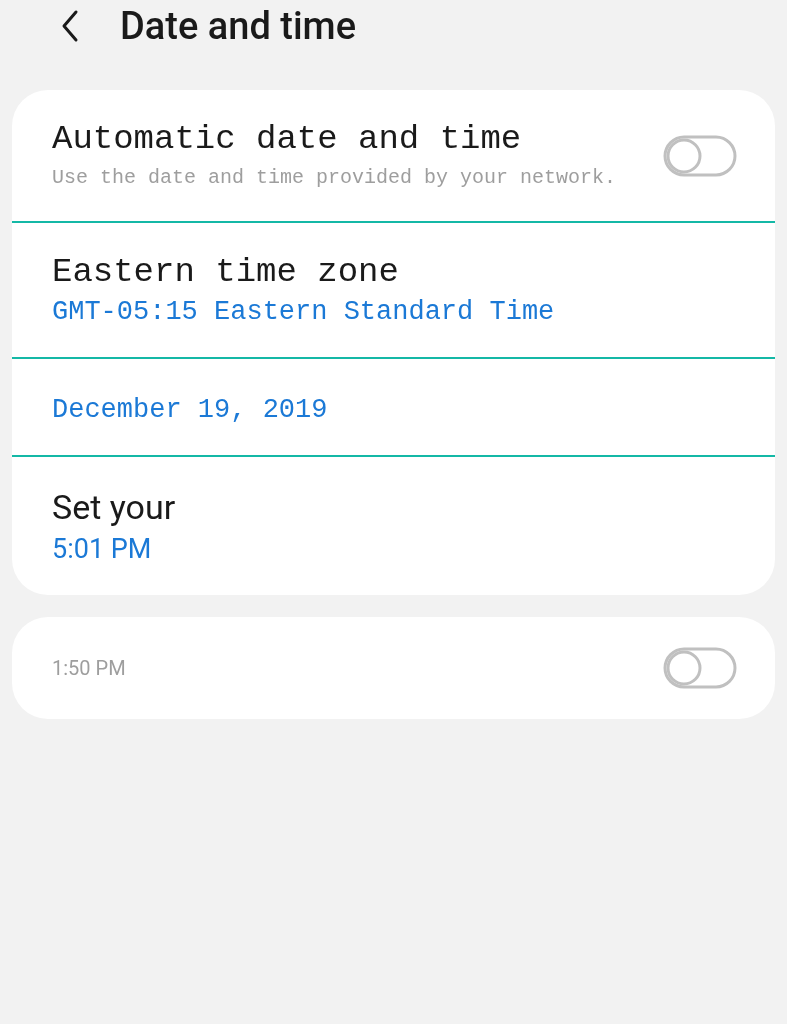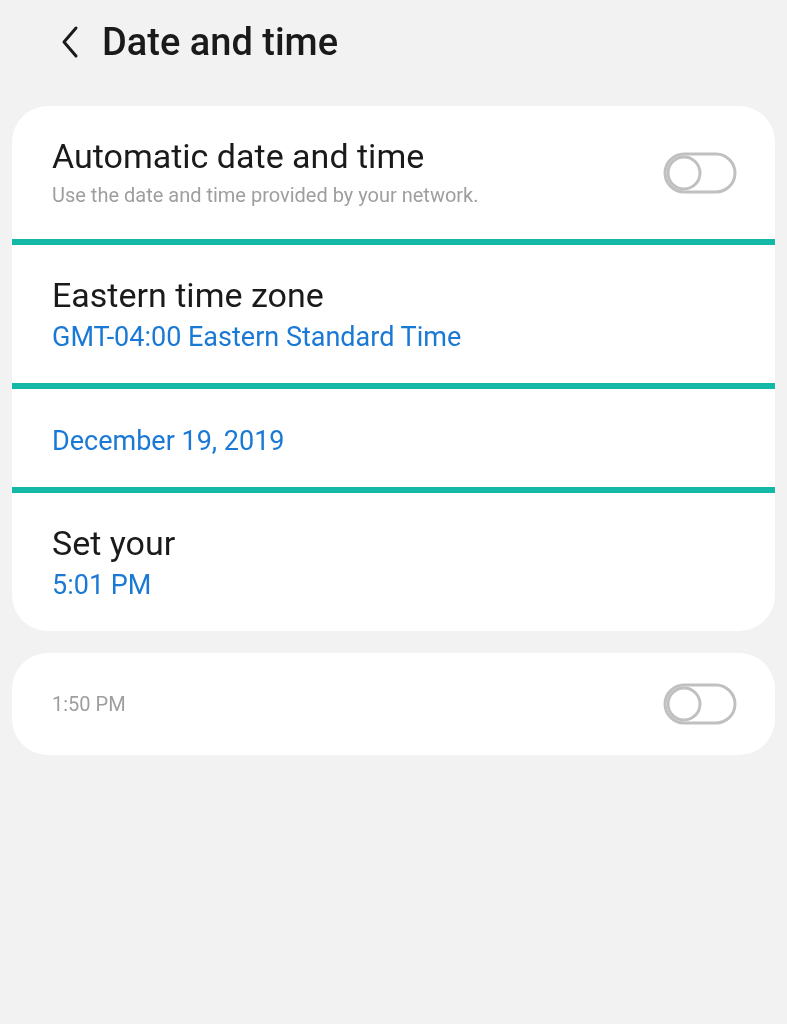--- a/index.html
+++ b/index.html
@@ -10,22 +10,22 @@
     body {
       font-family: -apple-system, BlinkMacSystemFont, 'Segoe UI', Roboto, Helvetica, Arial, sans-serif;
       background-color: #f2f2f2;
       width: 787px;
       height: 1024px;
       overflow: hidden;
     }
     .header {
       display: flex;
       align-items: center;
-      padding: 20px 30px 30px 50px;
-      gap: 12px;
+      padding: 4px 30px 30px 50px;
+      gap: 30px;
     }
     .back-button {
       width: 40px;
       height: 40px;
       display: flex;
       align-items: center;
       justify-content: center;
       cursor: pointer;
     }
     .back-button svg {
@@ -43,21 +43,22 @@
       margin: 12px 12px 22px 12px;
       overflow: hidden;
     }
     .setting-row {
       padding: 30px 38px 30px 40px;
       display: flex;
       align-items: center;
       justify-content: space-between;
     }
     .setting-row.divider {
-      border-bottom: 6px solid #14b8a6;
+      border-bottom: 2px solid #14b8a6;
+      font-family: Liberation Mono, monospace;
     }
     .setting-text {
       flex: 1;
     }
     .setting-title {
       font-size: 34px;
       font-weight: 400;
       color: #1a1a1a;
       margin-bottom: 6px;
     }
@@ -107,21 +108,21 @@
       <svg viewBox="0 0 74 42">
         <rect x="2" y="2" width="70" height="38" rx="19" ry="19" fill="none" stroke="#c0c0c0" stroke-width="3"></rect>
         <circle cx="21" cy="21" r="16" fill="none" stroke="#c0c0c0" stroke-width="3"></circle>
       </svg>
     </div>
   </div>
 
   <div class="setting-row divider">
     <div class="setting-text">
       <div class="setting-title">Eastern time zone</div>
-      <div class="setting-value">GMT-04:00 Eastern Standard Time</div>
+      <div class="setting-value">GMT-05:15 Eastern Standard Time</div>
     </div>
   </div>
 
   <div class="setting-row divider">
     <div class="setting-text">
       <div class="setting-value">December 19, 2019</div>
     </div>
   </div>
 
   <div class="setting-row">

